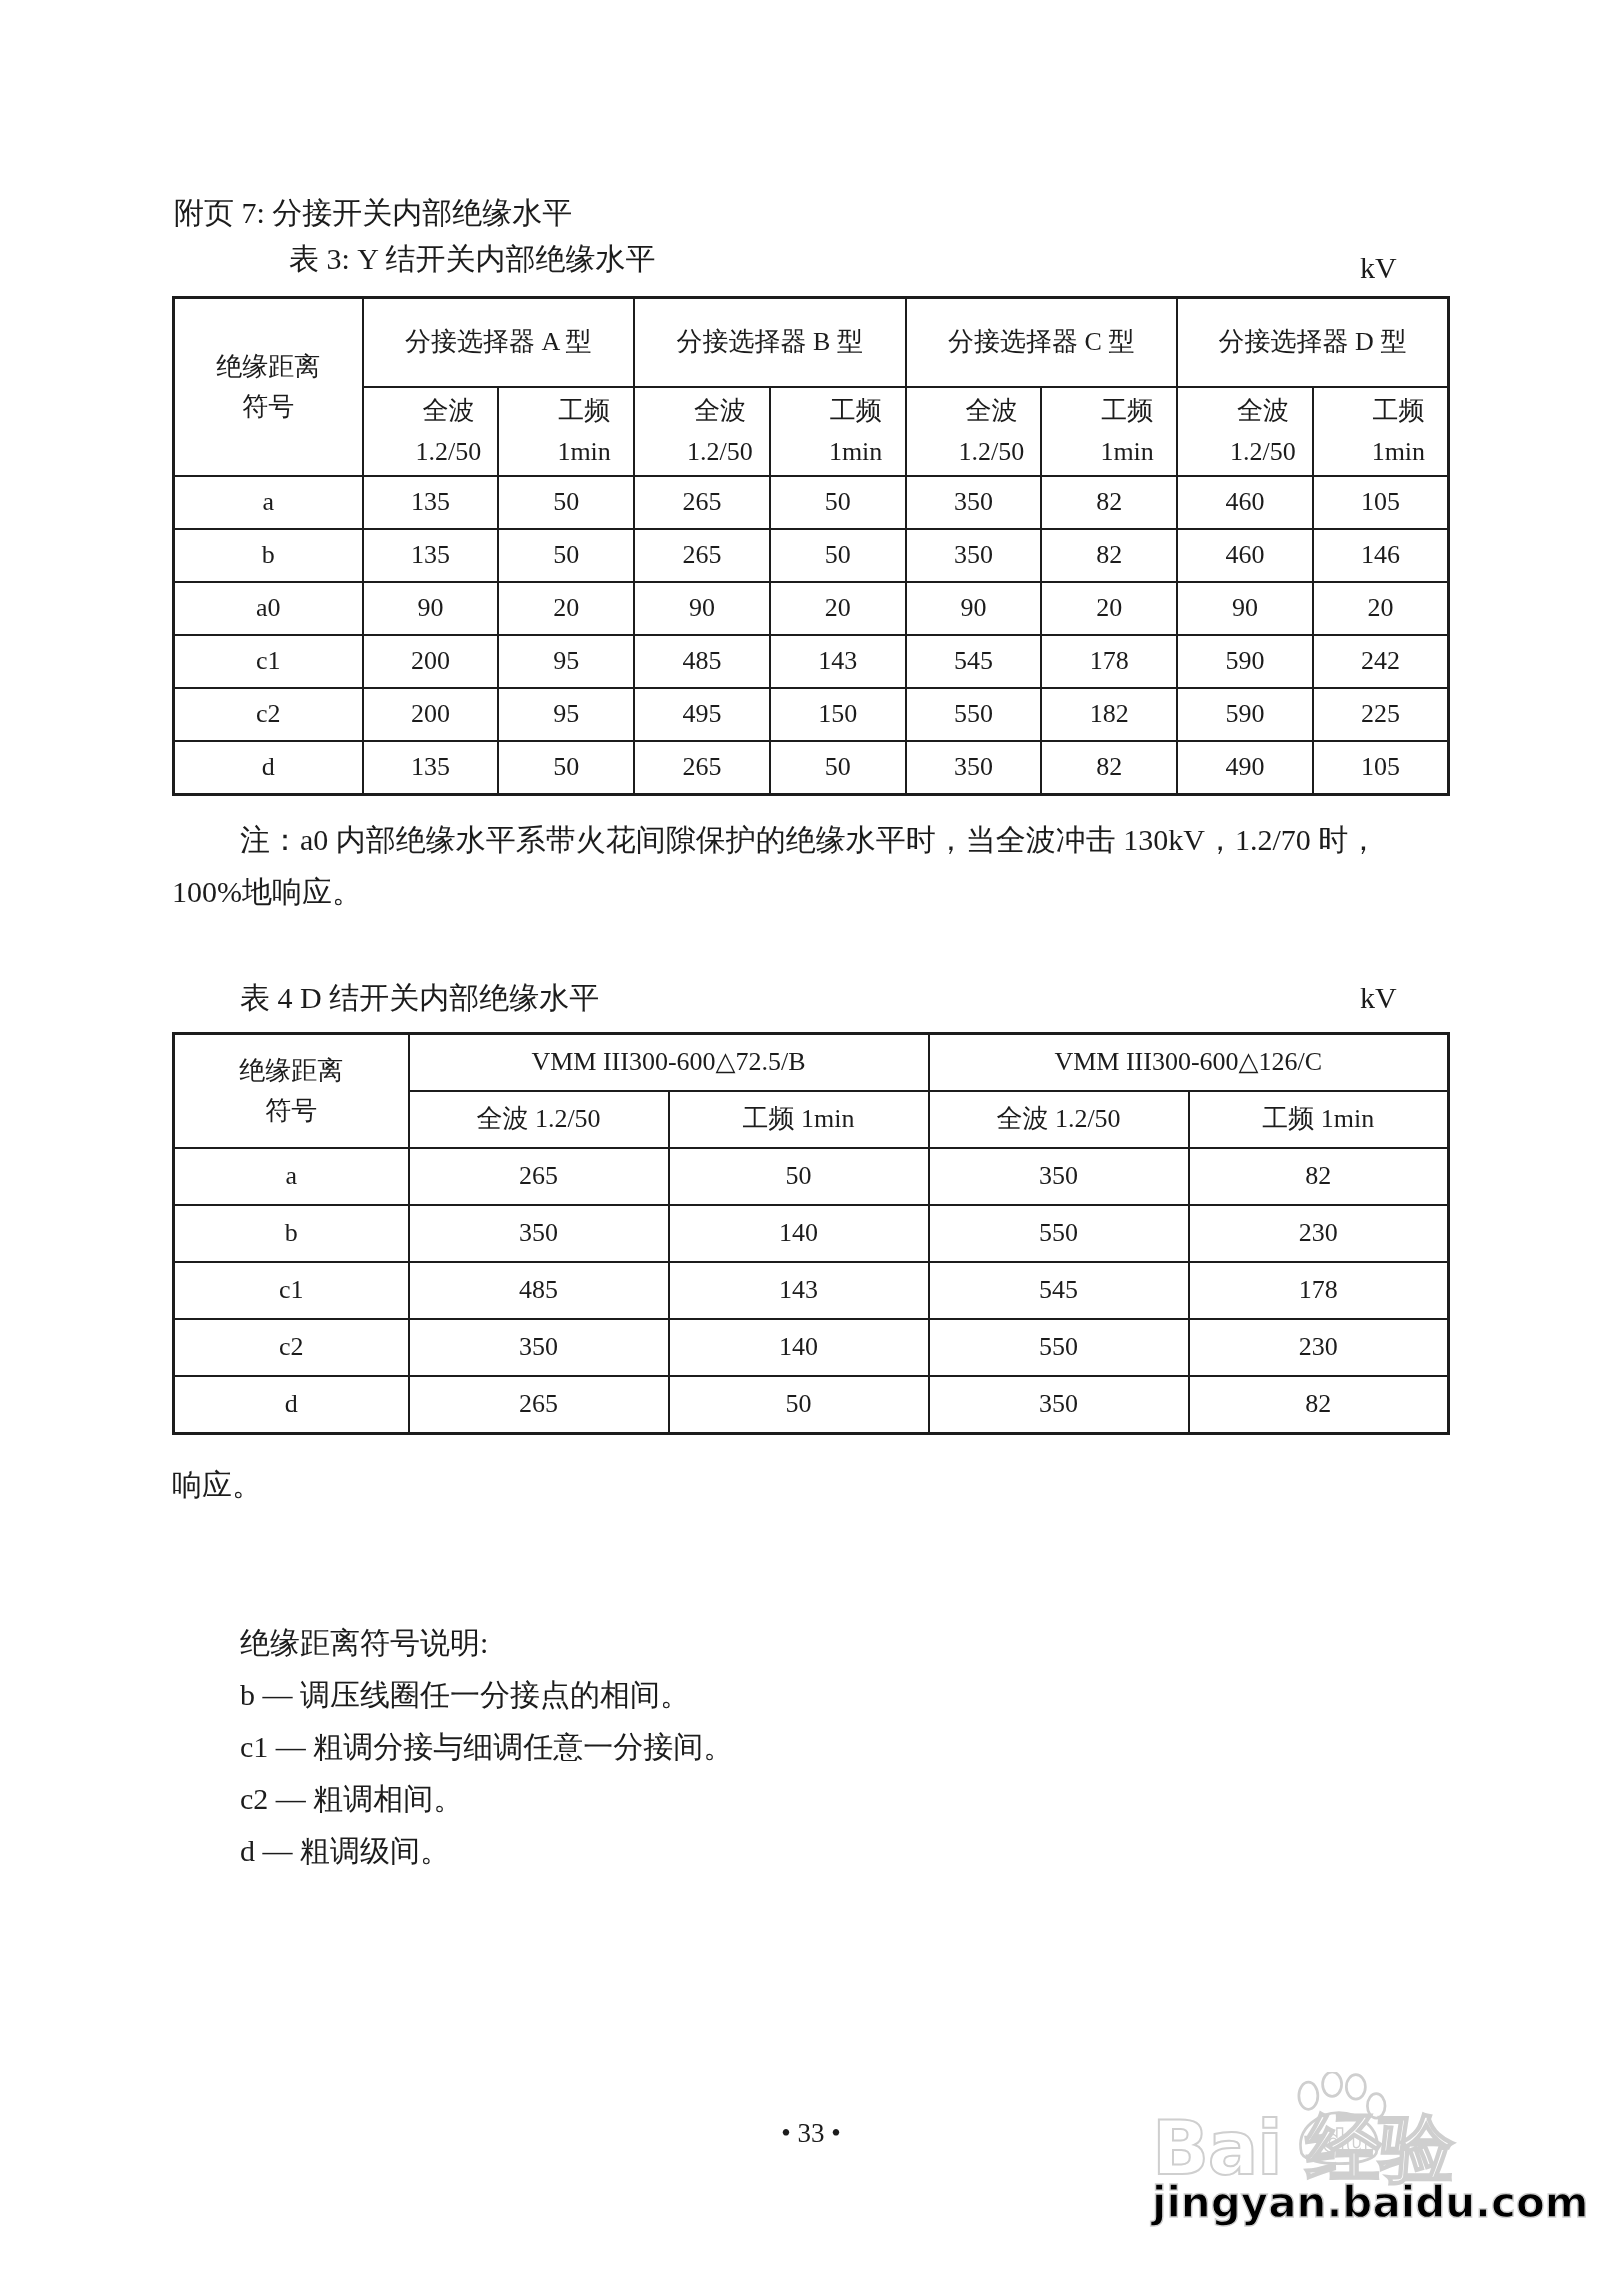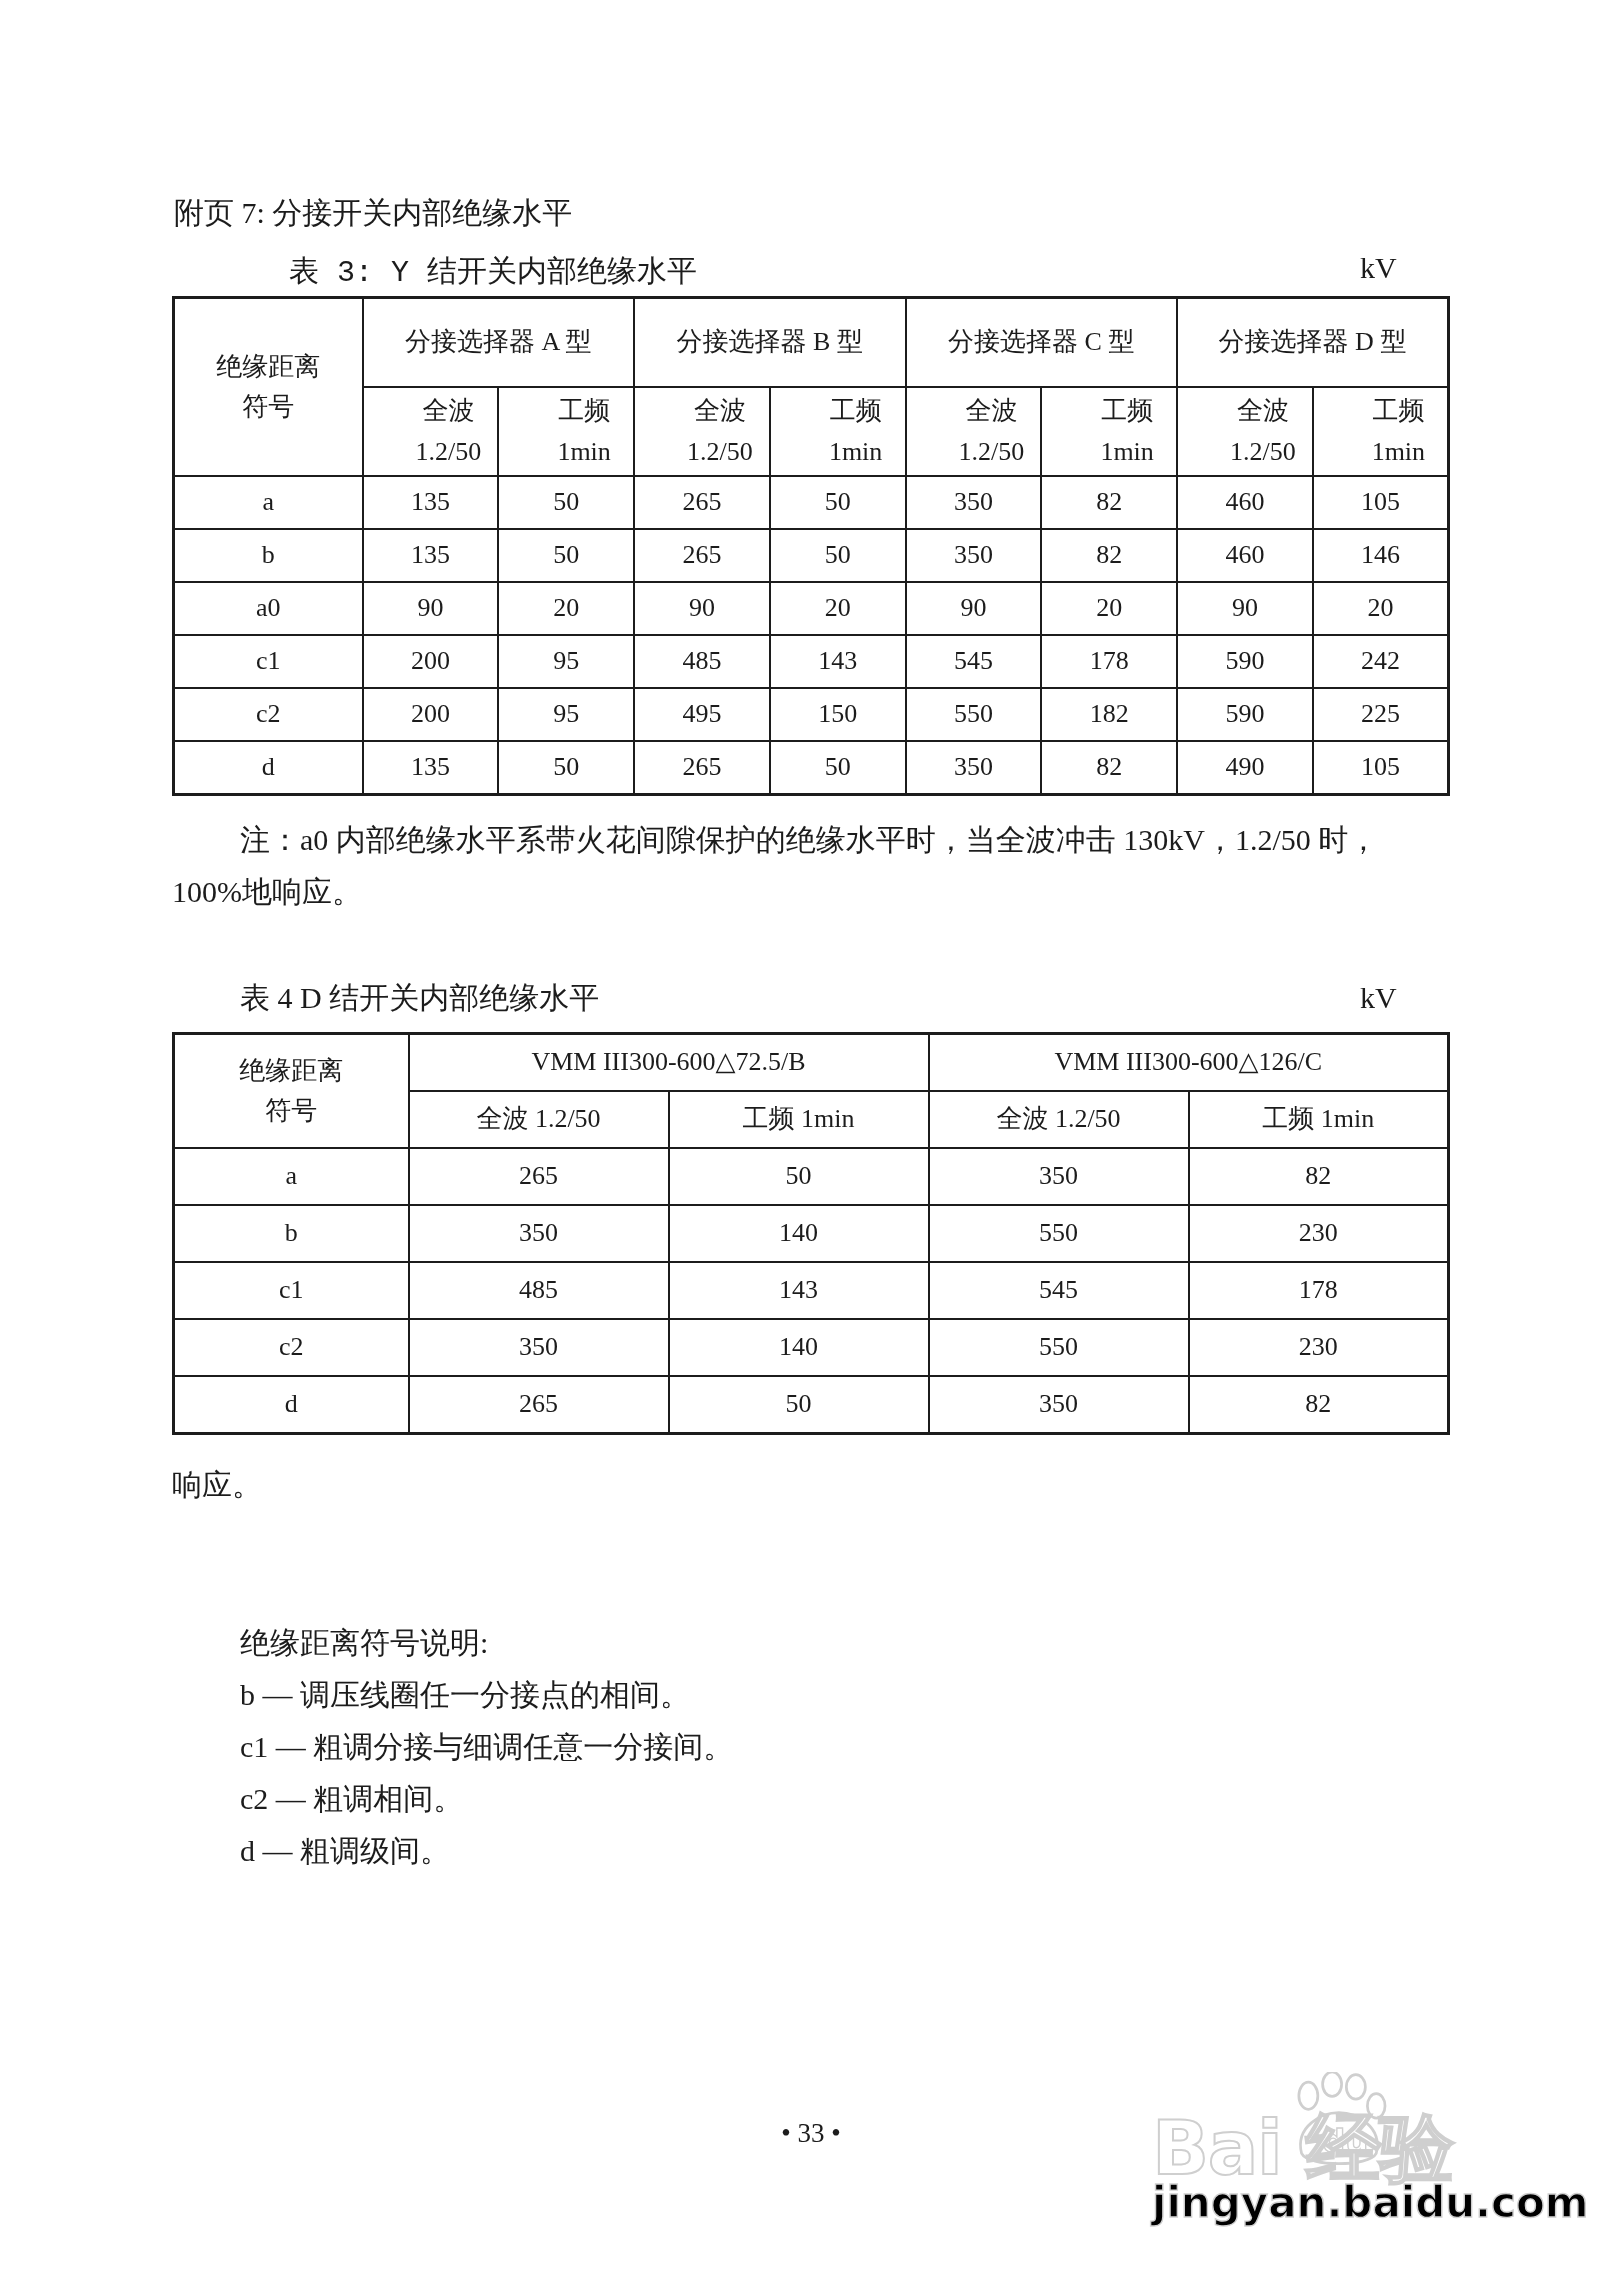--- a/index.html
+++ b/index.html
@@ -51,21 +51,21 @@
     position: absolute; left: 0; top: 106px; font-family: "DejaVu Sans", sans-serif;
     font-weight: bold; font-size: 42px; color: #000000; -webkit-text-stroke: 1.4px #cfcfcf;
   }
   .wm-paw { position: absolute; left: 129px; top: 0; width: 109px; height: 95px; }
 </style>
 </head>
 <body>
 
 <div class="abs appendix-title">附页 7: 分接开关内部绝缘水平</div>
 
-<div class="abs caption" style="left:289px; top:253px;font-family:Liberation Mono, monospace;">表 3: Y 结开关内部绝缘水平</div>
+<div class="abs caption" style="left:289px; top:238px;">表 3: Y 结开关内部绝缘水平</div>
 <div class="abs unit" style="left:1360px; top:247px;">kV</div>
 
 <table id="t3" class="grid">
   <colgroup>
     <col style="width:189px">
       <col>
       <col>
       <col>
       <col>
       <col>
@@ -181,21 +181,21 @@
     <td>50</td>
     <td>350</td>
     <td>82</td>
     <td>490</td>
     <td>105</td>
   </tr>
 </tbody>
   </table>
 
 <div class="abs note" style="left:172px; top:814px;">
-  <div><span class="indent"></span><span>注：a0 内部绝缘水平系带火花间隙保护的绝缘水平时，当全波冲击 130kV，1.2/50 时，</span></div>
+  <div><span class="indent"></span><span>注：a0 内部绝缘水平系带火花间隙保护的绝缘水平时，当全波冲击 130kV，1.2/70 时，</span></div>
   <div>100%地响应。</div>
 </div>
 
 <div class="abs caption" style="left:240px; top:977px;">表 4  D 结开关内部绝缘水平</div>
 <div class="abs unit" style="left:1360px; top:977px;">kV</div>
 
 <table id="t4" class="grid">
   <colgroup>
     <col style="width:235px">
       <col>

